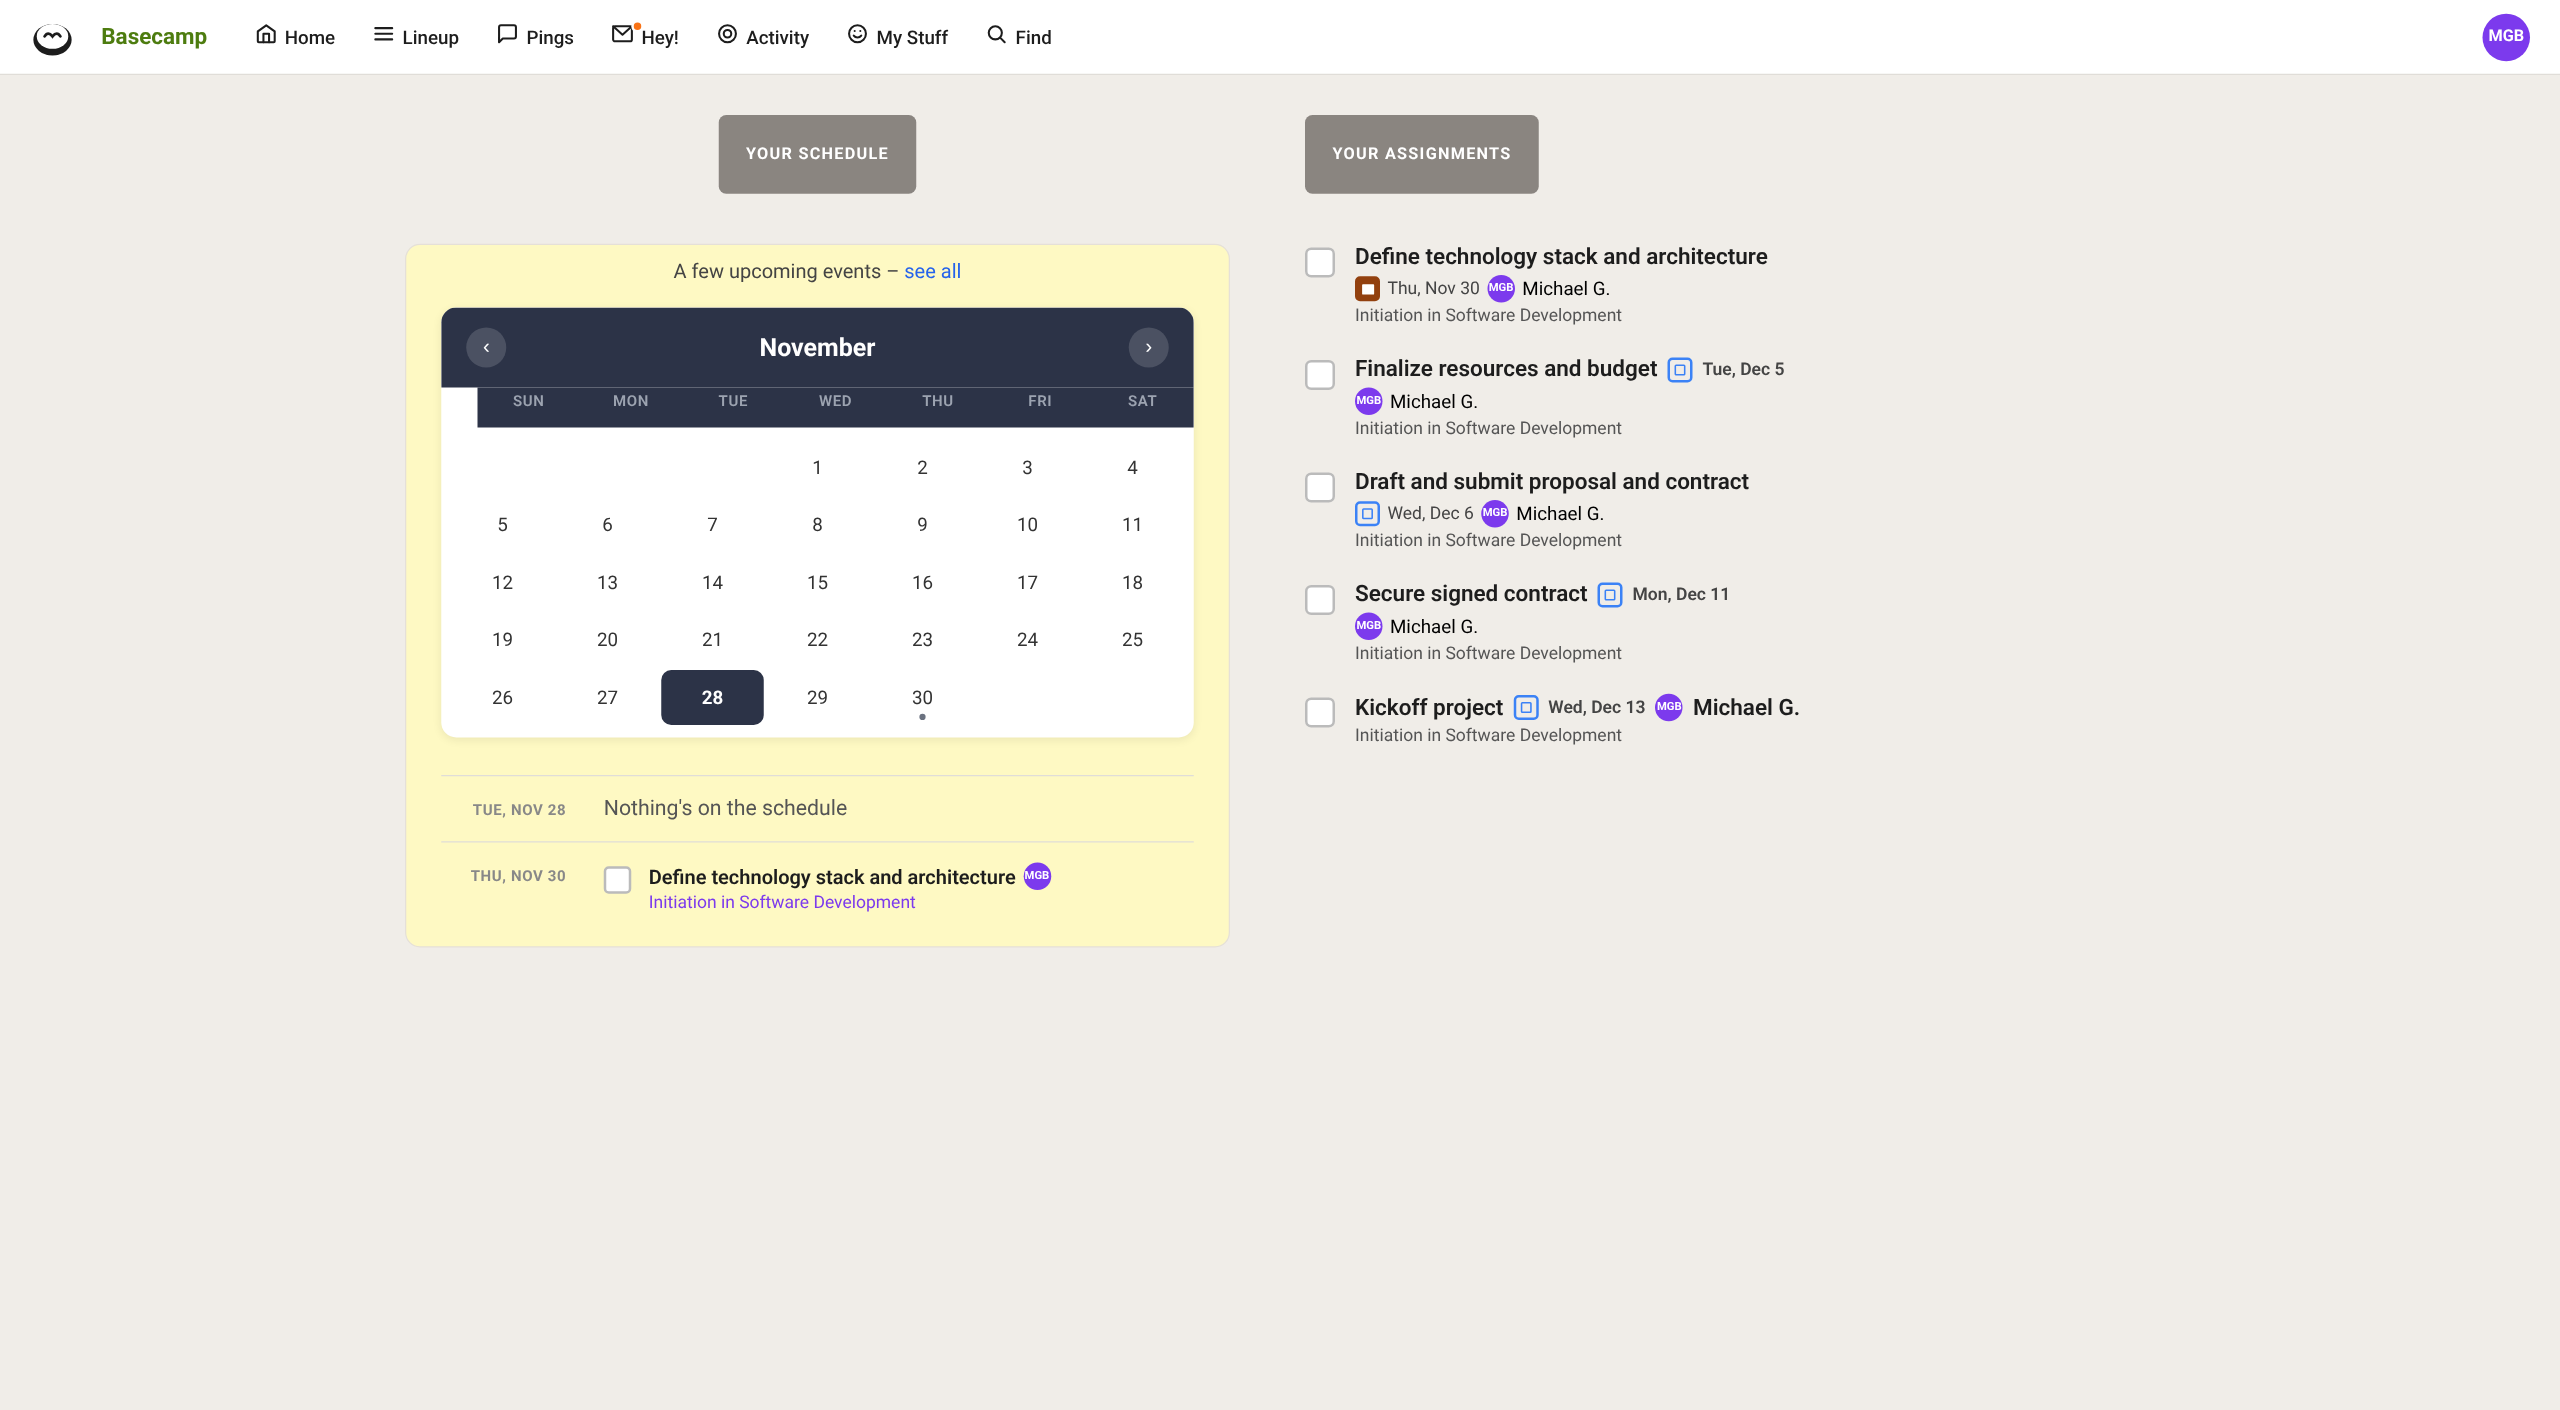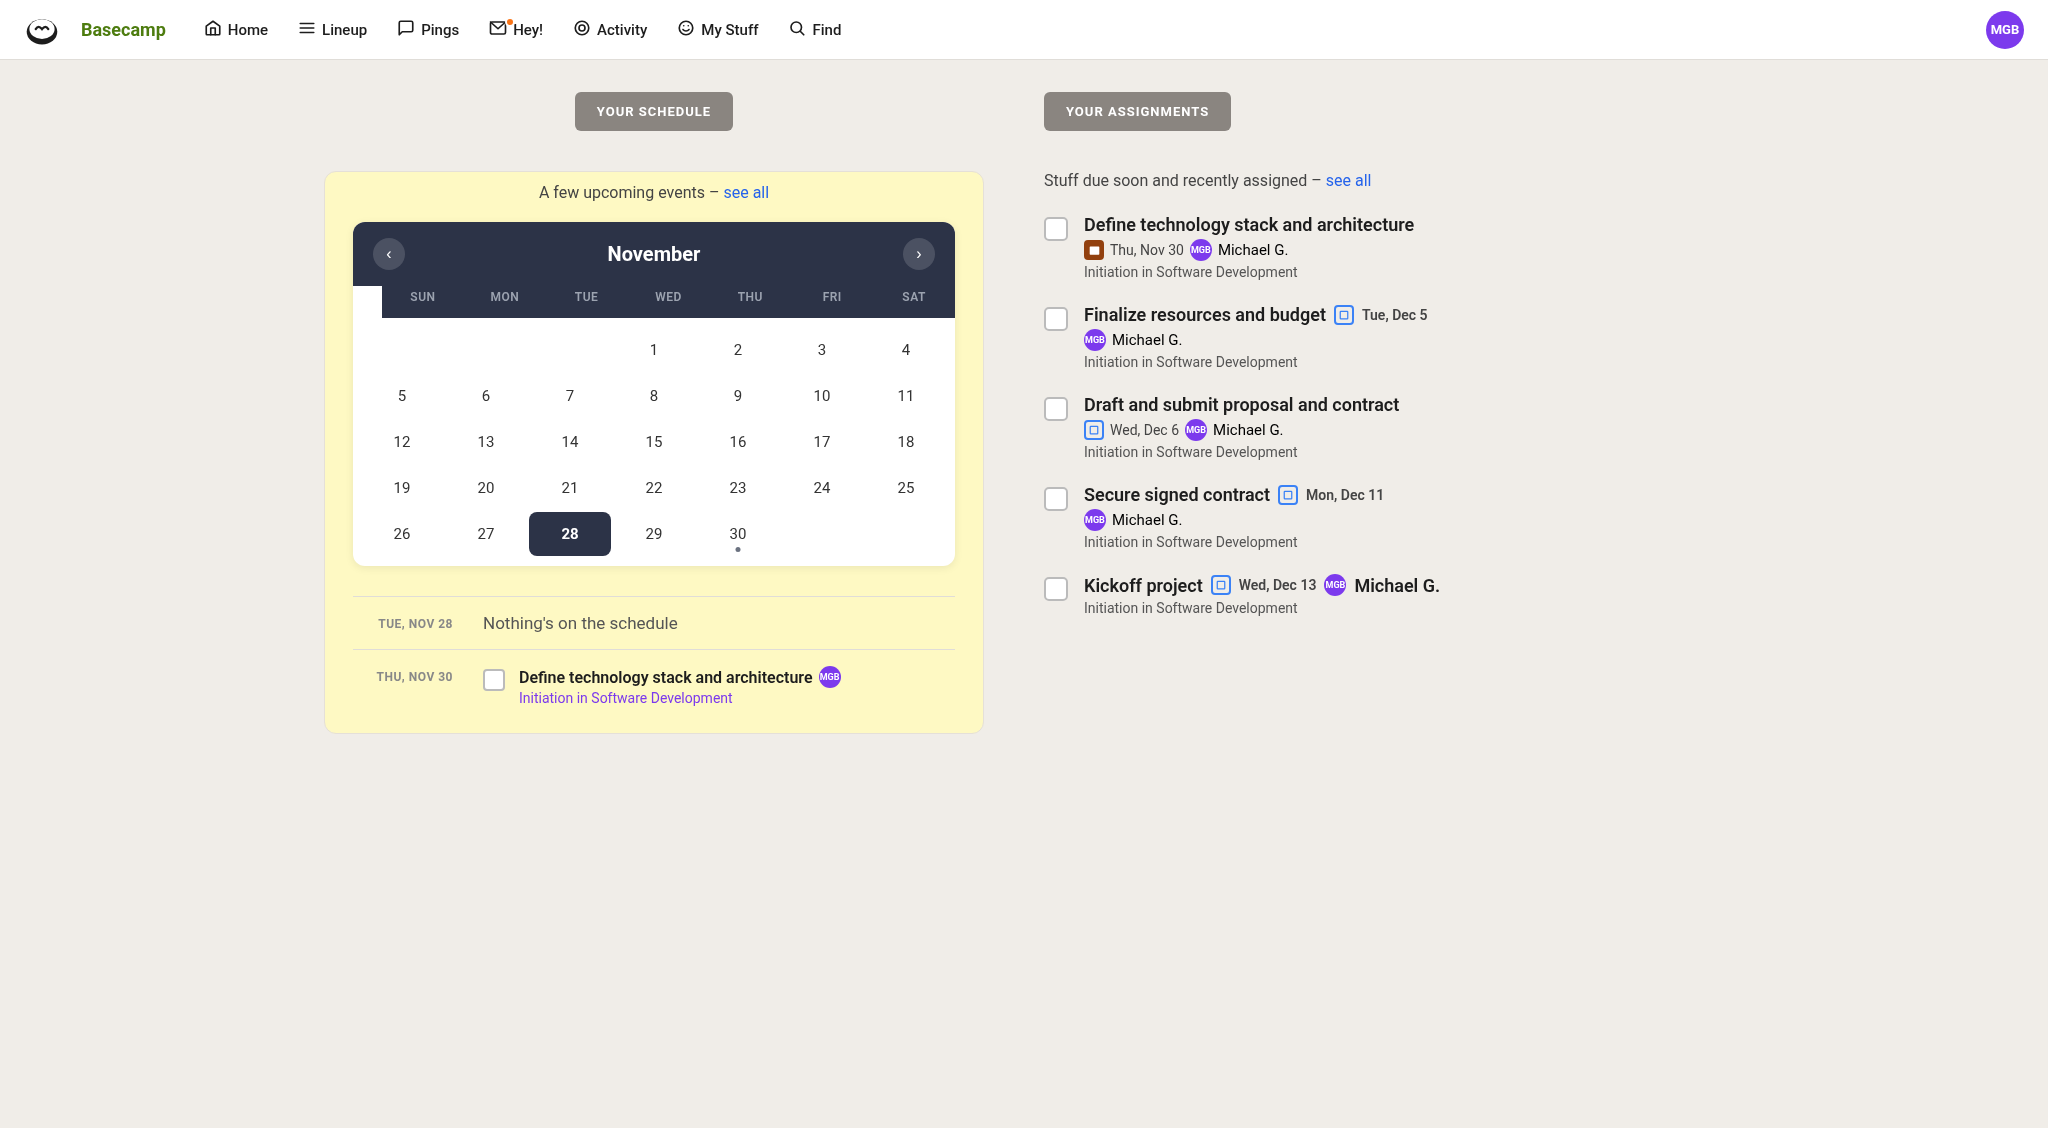--- a/index.html
+++ b/index.html
@@ -98,21 +98,21 @@
     }
 
     
     .section-header {
       background: #8a8580;
       color: #fff;
       font-size: 13px;
       font-weight: 700;
       letter-spacing: 1px;
       text-transform: uppercase;
-      padding: 12px 22px;
+      padding: 24px 22px;
       border-radius: 6px;
       display: inline-block;
       margin-bottom: 20px;
     }
 
     
     .schedule-subtitle {
       text-align: center;
       color: #444;
       font-size: 16px;
@@ -540,24 +540,20 @@
           </div>
         </div>
       </div>
     </div>
   </div>
 
   <div class="right-panel assignments-panel">
     <div style="margin-bottom:20px;">
       <span class="section-header">YOUR ASSIGNMENTS</span>
     </div>
-    <p class="assignments-subtitle">
-      <span>Stuff due soon and recently assigned –</span>
-      <a>see all</a>
-    </p>
 
     <div class="assignment-item">
       <div class="assign-checkbox"></div>
       <div class="assign-details">
         <div class="assign-title">
           <span>Define technology stack and architecture</span>
         </div>
         <div class="assign-meta">
           <span class="todo-icon todo-icon-brown">
             <svg width="11" height="11" viewBox="0 0 16 16" fill="white">

